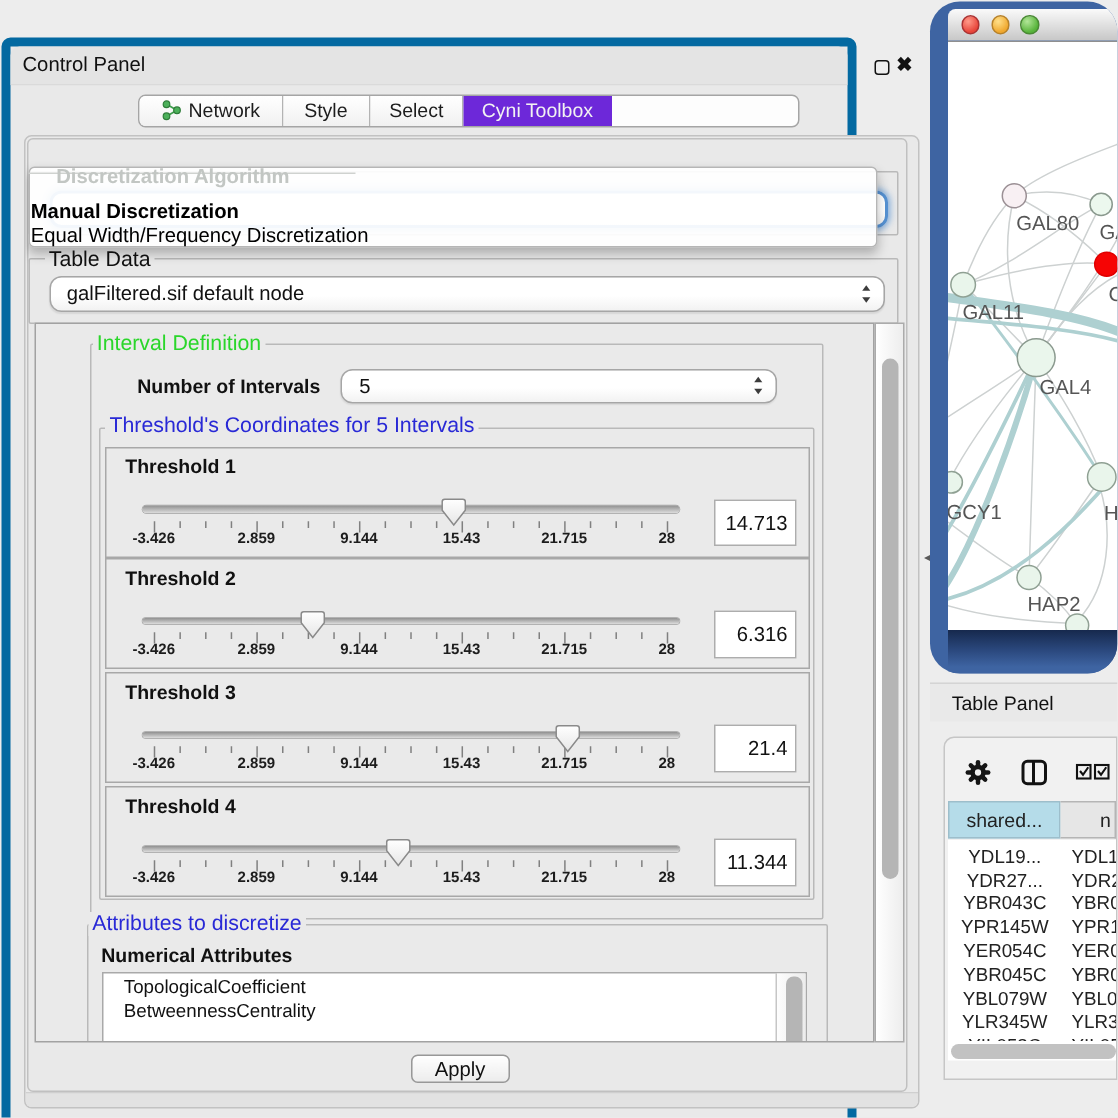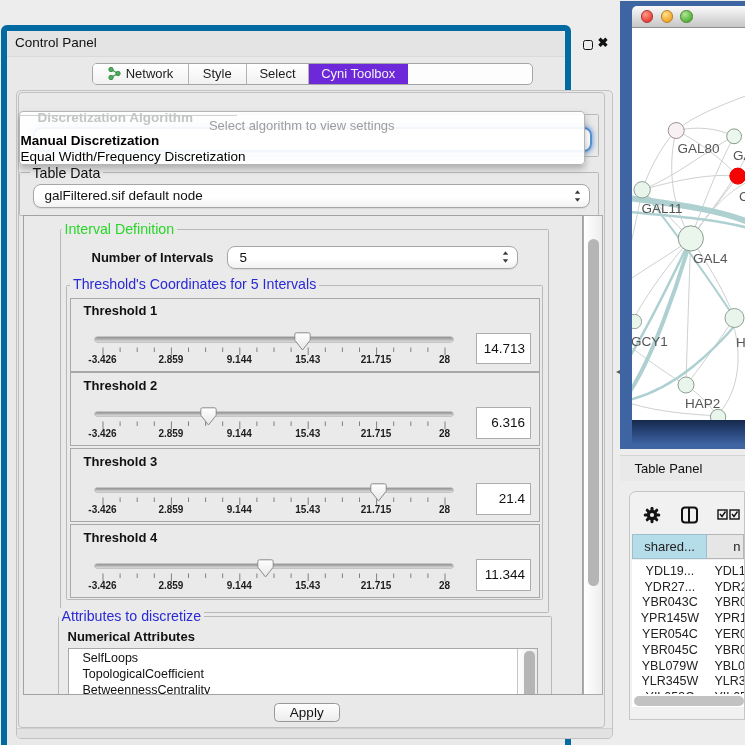--- a/index.html
+++ b/index.html
@@ -35,21 +35,21 @@
 .vbox { position:absolute; left:405px; top:34.4px; width:55.5px; height:31.5px; background:#fff; border:1px solid #adadad; font-size:13.5px; color:#111; text-align:right; padding:7px 5px 0 0; }
 .ticklbl { position:absolute; top:55px; font-size:10px; font-weight:bold; color:#1c1c1c; transform:translateX(-50%); }
 .thumb { position:absolute; top:33.8px; }
 .bold-lbl { position:absolute; font-size:13px; font-weight:bold; color:#111; }
 #attrlist { position:absolute; left:43.5px; top:432.5px; width:470.5px; height:80px; background:#fff; border:1px solid #a9a9a9; font-size:12.5px; color:#111; }
 #attrlist .li { height:15.9px; padding:2.2px 0 0 14px; }
 #alscroll { position:absolute; right:0; top:0; width:20px; height:100%; background:linear-gradient(90deg,#fdfdfd,#ececec); border-left:1px solid #c6c6c6; }
 #althumb { position:absolute; left:6px; top:2px; width:11px; height:74px; background:#b5b5b5; border-radius:5px; }
 #apply { left:256.5px; top:612.5px; width:66.5px; height:19px; border:1px solid #989898; border-radius:4.5px; background:linear-gradient(180deg,#ffffff,#ececec); font-size:13.5px; color:#111; text-align:center; line-height:17px; }
 #botstrip { left:0px; top:637.5px; width:596.5px; height:12px; background:#e2e2e2; border-top:1px solid #cfcfcf; border-radius:0 0 5px 5px; }
-#net { left:620px; top:1px; width:125px; height:448px; background:#3e64a2; overflow:hidden; }
+#net { left:620px; top:1px; width:125px; height:448px; background:#3e64a2; overflow:hidden;border-radius:20px; }
 #macbar { position:absolute; left:11.5px; top:5px; right:0; height:21.5px; background:linear-gradient(180deg,#fafafa,#c7c7c7); border-bottom:1px solid #8f8f8f; border-top-left-radius:5px; }
 .light { position:absolute; top:4.3px; width:12.4px; height:12.4px; border-radius:50%; }
 #canvas { position:absolute; left:11.5px; top:26.5px; right:0; height:392.8px; background:#ffffff; }
 #netbot { position:absolute; left:11.5px; top:419.3px; right:0; height:28.7px; background:linear-gradient(180deg,#16294d 0%,#2a477c 45%,#3e64a2 85%); }
 #tpbar { left:620px; top:455px; width:125px; height:26px; background:#e9e9e9; border-top:1px solid #d4d4d4; }
 #tpbar span { position:absolute; left:14.5px; top:5px; font-size:13px; color:#111; }
 #tpanel { left:629px; top:490.5px; width:116px; height:229.5px; background:#f1f1f1; border:1px solid #c6c6c6; border-top-left-radius:7px; }
 #thead1 { position:absolute; left:1.9px; top:42.2px; width:75.4px; height:25.8px; background:#b5dce9; border:1px solid #9dbecb; font-size:13px; color:#222; text-align:center; line-height:24px; }
 #thead2 { position:absolute; left:77.3px; top:42.2px; width:36.7px; height:25.8px; background:#e6e6e6; border:1px solid #b5b5b5; border-left:none; font-size:13px; color:#222; padding:4px 0 0 26px; }
 #tbody { position:absolute; left:1.9px; top:68px; width:112.1px; height:134.2px; background:#fff; overflow:hidden; font-size:12.5px; color:#222; }
@@ -78,21 +78,20 @@
       <div class="tab" style="width:62px;">Select</div>
       <div class="tab sel" style="width:98.5px;">Cyni Toolbox</div>
     </div>
     <div id="content" class="abs">
         <div class="abs" style="left:0.5px; top:1.5px; width:587px; height:635.5px; border:1px solid #c0c0c0; border-radius:4px;"></div>
       <div class="group" style="left:1.5px; top:23.5px; width:580px; height:42.5px;"></div>
       <div class="glabel" style="left:17.5px; top:19.5px; font-weight:bold; color:#c2c6c3; z-index:25; background:transparent; font-size:13.5px;">Discretization Algorithm</div>
         <div class="abs" style="left:2px; top:24px; width:218px; height:1px; background:#cfd2cf; z-index:24;"></div>
       <div class="combo" style="left:15.5px; top:36.5px; width:559px; height:24.5px; border:2.5px solid #5591d2; box-shadow:0 0 4px 1.5px rgba(100,155,215,0.75);"></div>
       <div id="popup" class="abs">
-        <div class="r1">Select algorithm to view settings</div>
         <div class="r2">Manual Discretization</div>
         <div class="r3">Equal Width/Frequency Discretization</div>
       </div>
       <div class="group" style="left:1.5px; top:81px; width:580px; height:44px;"></div>
       <div class="glabel" style="left:12.5px; top:74.5px; color:#111;">Table Data</div>
       <div class="combo" style="left:15.5px; top:93.5px; width:557px; height:23.5px; padding-left:11px;">galFiltered.sif default node<span class="spin">
             <svg width="9" height="14" viewBox="0 0 9 14">
               <path d="M4.5 1.2 L7.2 4.8 L1.8 4.8 Z" fill="#3c3c3c"></path>
               <path d="M4.5 12.8 L7.2 9.2 L1.8 9.2 Z" fill="#3c3c3c"></path>
             </svg>
@@ -278,21 +277,20 @@
             <div class="ticklbl" style="left:168.8px;">9.144</div>
             <div class="ticklbl" style="left:237.2px;">15.43</div>
             <div class="ticklbl" style="left:305.6px;">21.715</div>
             <div class="ticklbl" style="left:374.0px;">28</div>
   <div class="vbox">11.344</div>
 </div>
         <div class="group" style="left:33.5px; top:400px; width:494px; height:83px;"></div>
         <div class="glabel" style="left:34.5px; top:392.5px; color:#2929d6; background:#eaeaea;">Attributes to discretize</div>
         <div class="bold-lbl" style="left:43.5px; top:413px;">Numerical Attributes</div>
         <div id="attrlist">
-          <div class="li">SelfLoops</div>
           <div class="li">TopologicalCoefficient</div>
           <div class="li">BetweennessCentrality</div>
           <div id="alscroll">
               <div id="althumb"></div>
             </div>
         </div>
       </div>
       <div id="vscroll" class="abs">
           <div id="vthumb" class="abs"></div>
         </div>

